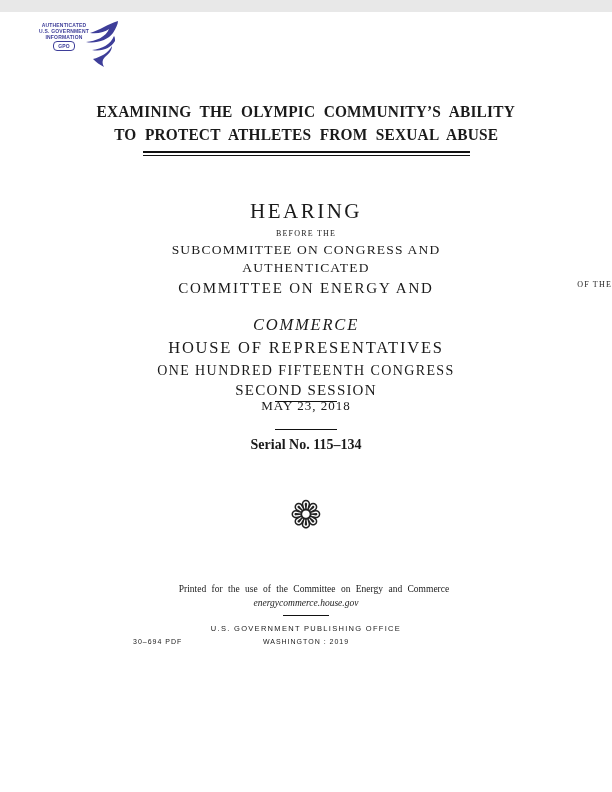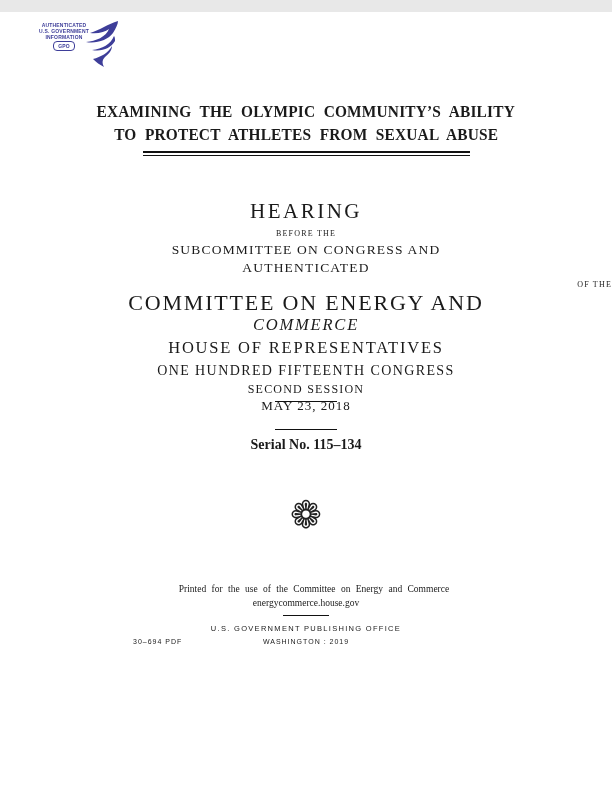--- a/index.html
+++ b/index.html
@@ -85,25 +85,25 @@
     height: 2px;
     border-top: 2.5px solid #111;
     border-bottom: 1px solid #111;
   }
 
   .hearing-heading { top: 187px; font-size: 21px; letter-spacing: 2.5px; }
   .before-the      { top: 217px; font-size: 8px;  letter-spacing: 1.2px; }
   .subc-1          { top: 230px; font-size: 13.5px; letter-spacing: 1.2px; }
   .subc-2          { top: 248px; font-size: 13.5px; letter-spacing: 1.2px; }
   .of-the          { top: 268px; font-size: 8px;  letter-spacing: 1.2px; text-align: right; }
-  .cmte-1          { top: 278px; font-size: 22px; letter-spacing: 1.8px; font-family: Liberation Serif, serif; }
+  .cmte-1          { top: 268px; font-size: 15px; letter-spacing: 1.8px; font-family: Liberation Serif, serif; }
   .cmte-2          { top: 303px; font-size: 16.5px; letter-spacing: 1.8px; font-style: italic; }
   .chamber         { top: 326px; font-size: 16.5px; letter-spacing: 1.8px; }
   .congress        { top: 351px; font-size: 14px; letter-spacing: 1.4px; }
-  .session         { top: 370px; font-size: 12px; letter-spacing: 1.2px; }
+  .session         { top: 370px; font-size: 15px; letter-spacing: 1.2px; }
   .date-line       { top: 386px; font-size: 13px; letter-spacing: 1px; }
   .serial-line     { top: 425px; font-size: 14px; font-weight: bold; }
 
   .small-rule {
     position: absolute;
     left: 50%;
     transform: translateX(-50%);
     width: 62px;
     border-top: 1px solid #111;
   }
@@ -120,20 +120,21 @@
 
   .printed-for {
     top: 572px;
     font-size: 9.5px;
     word-spacing: 3px;
     padding-left: 8px;
   }
   .website {
     top: 586px;
     font-size: 9.5px;
+    font-style: italic;
   }
   .publisher {
     top: 612px;
     font-family: "Liberation Sans", sans-serif;
     font-size: 7.5px;
     letter-spacing: 1.3px;
   }
   .bottom-row {
     position: absolute;
     top: 626px;

